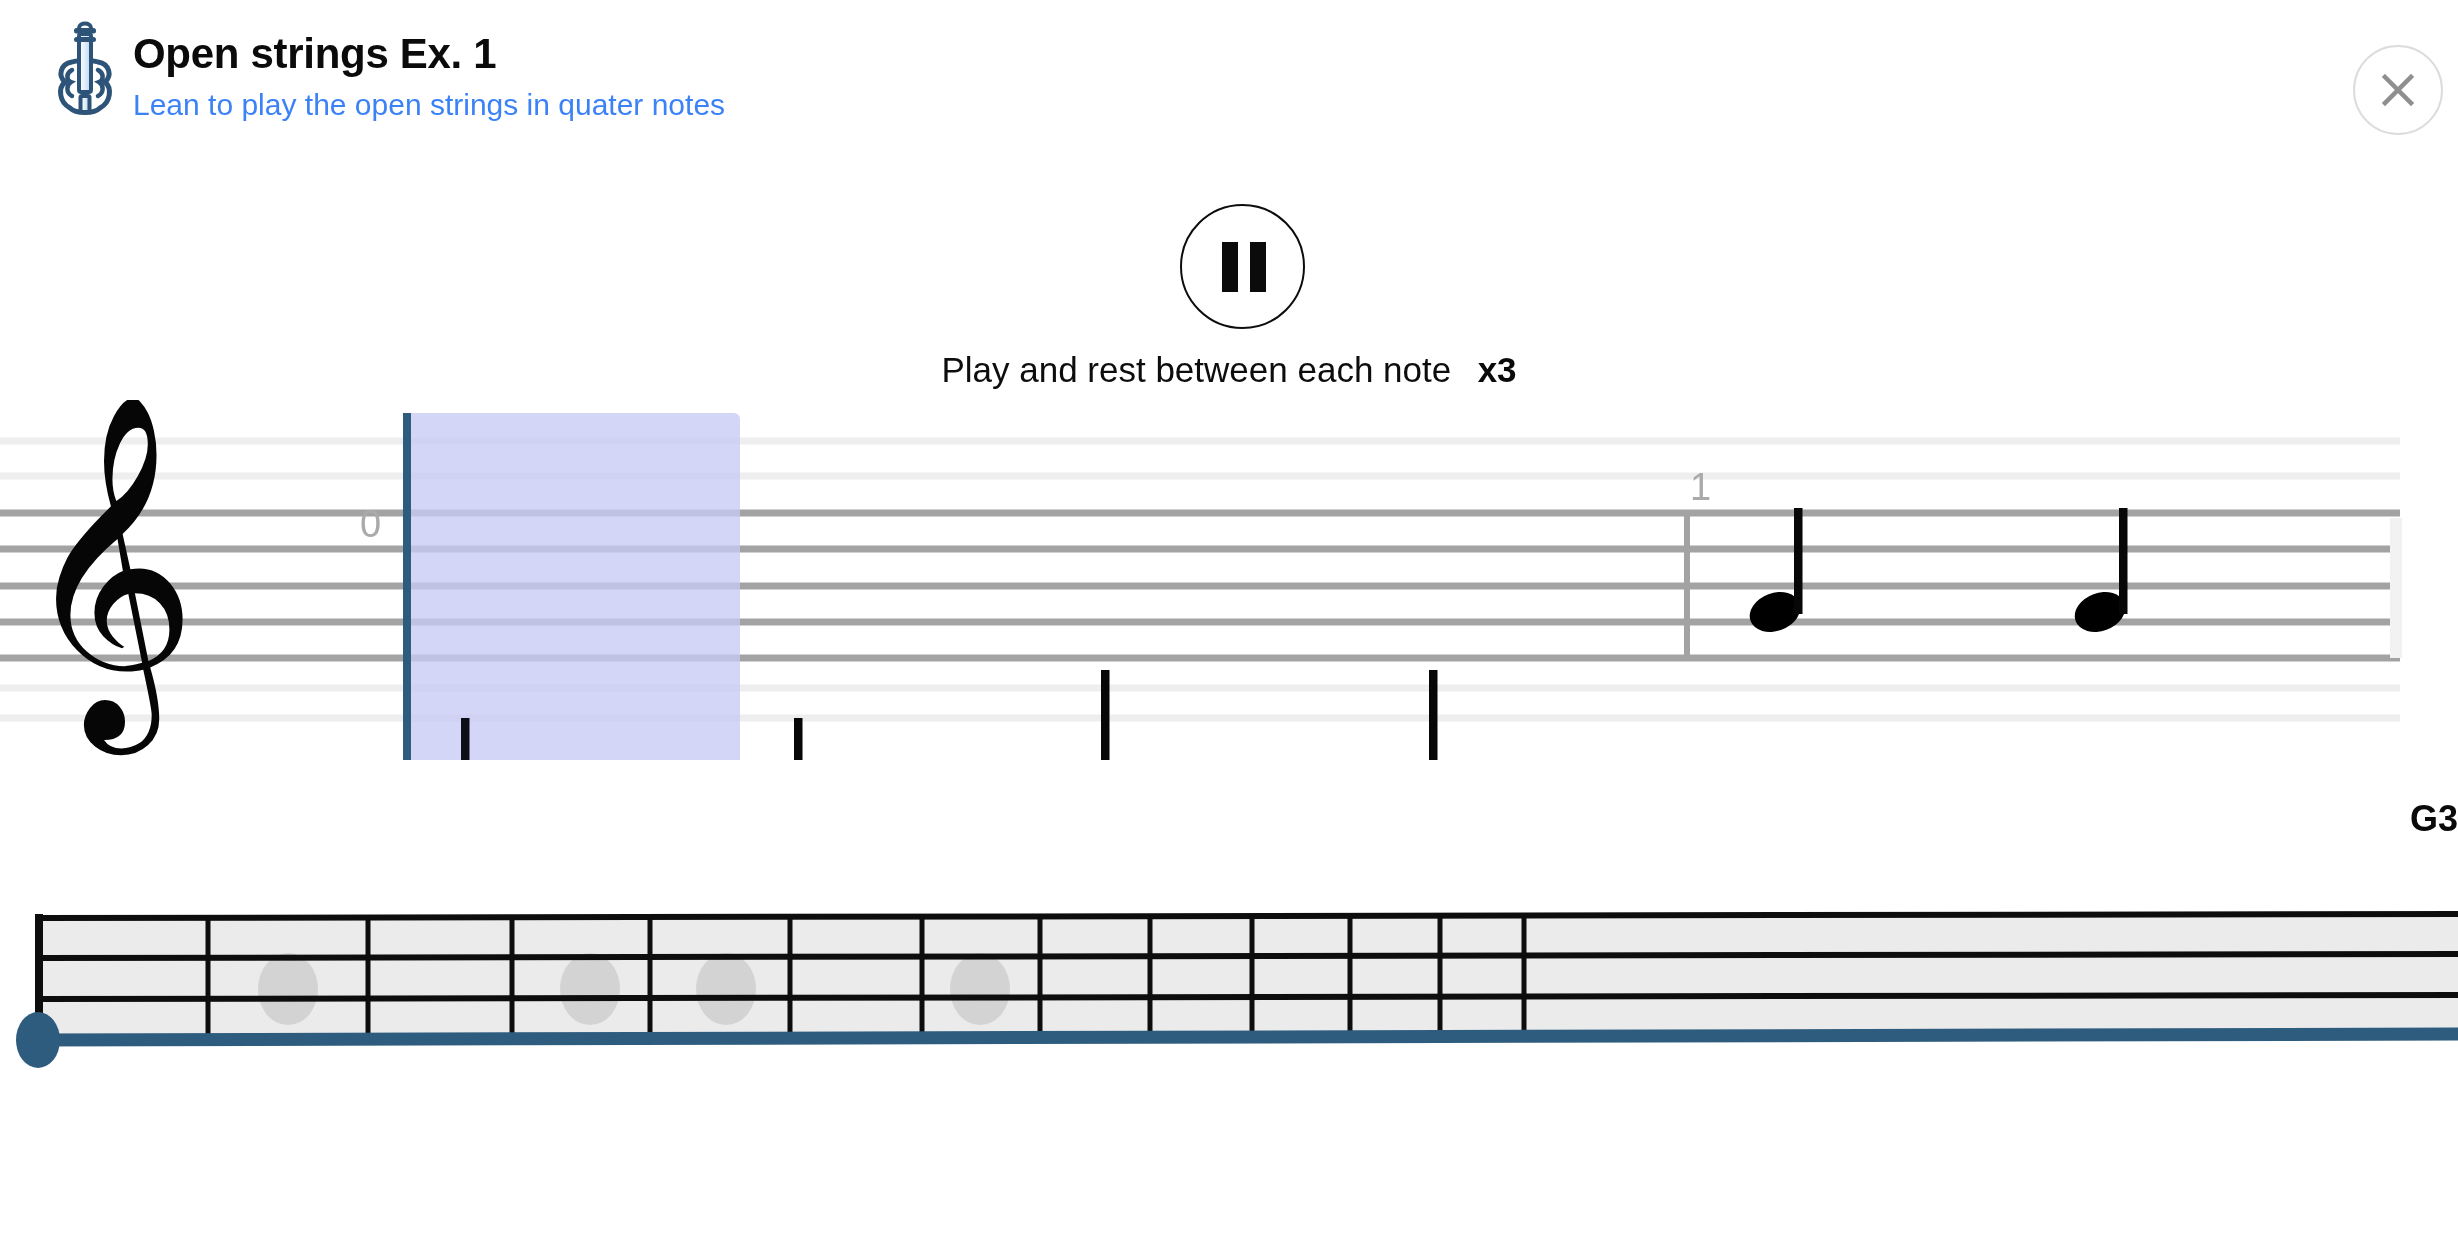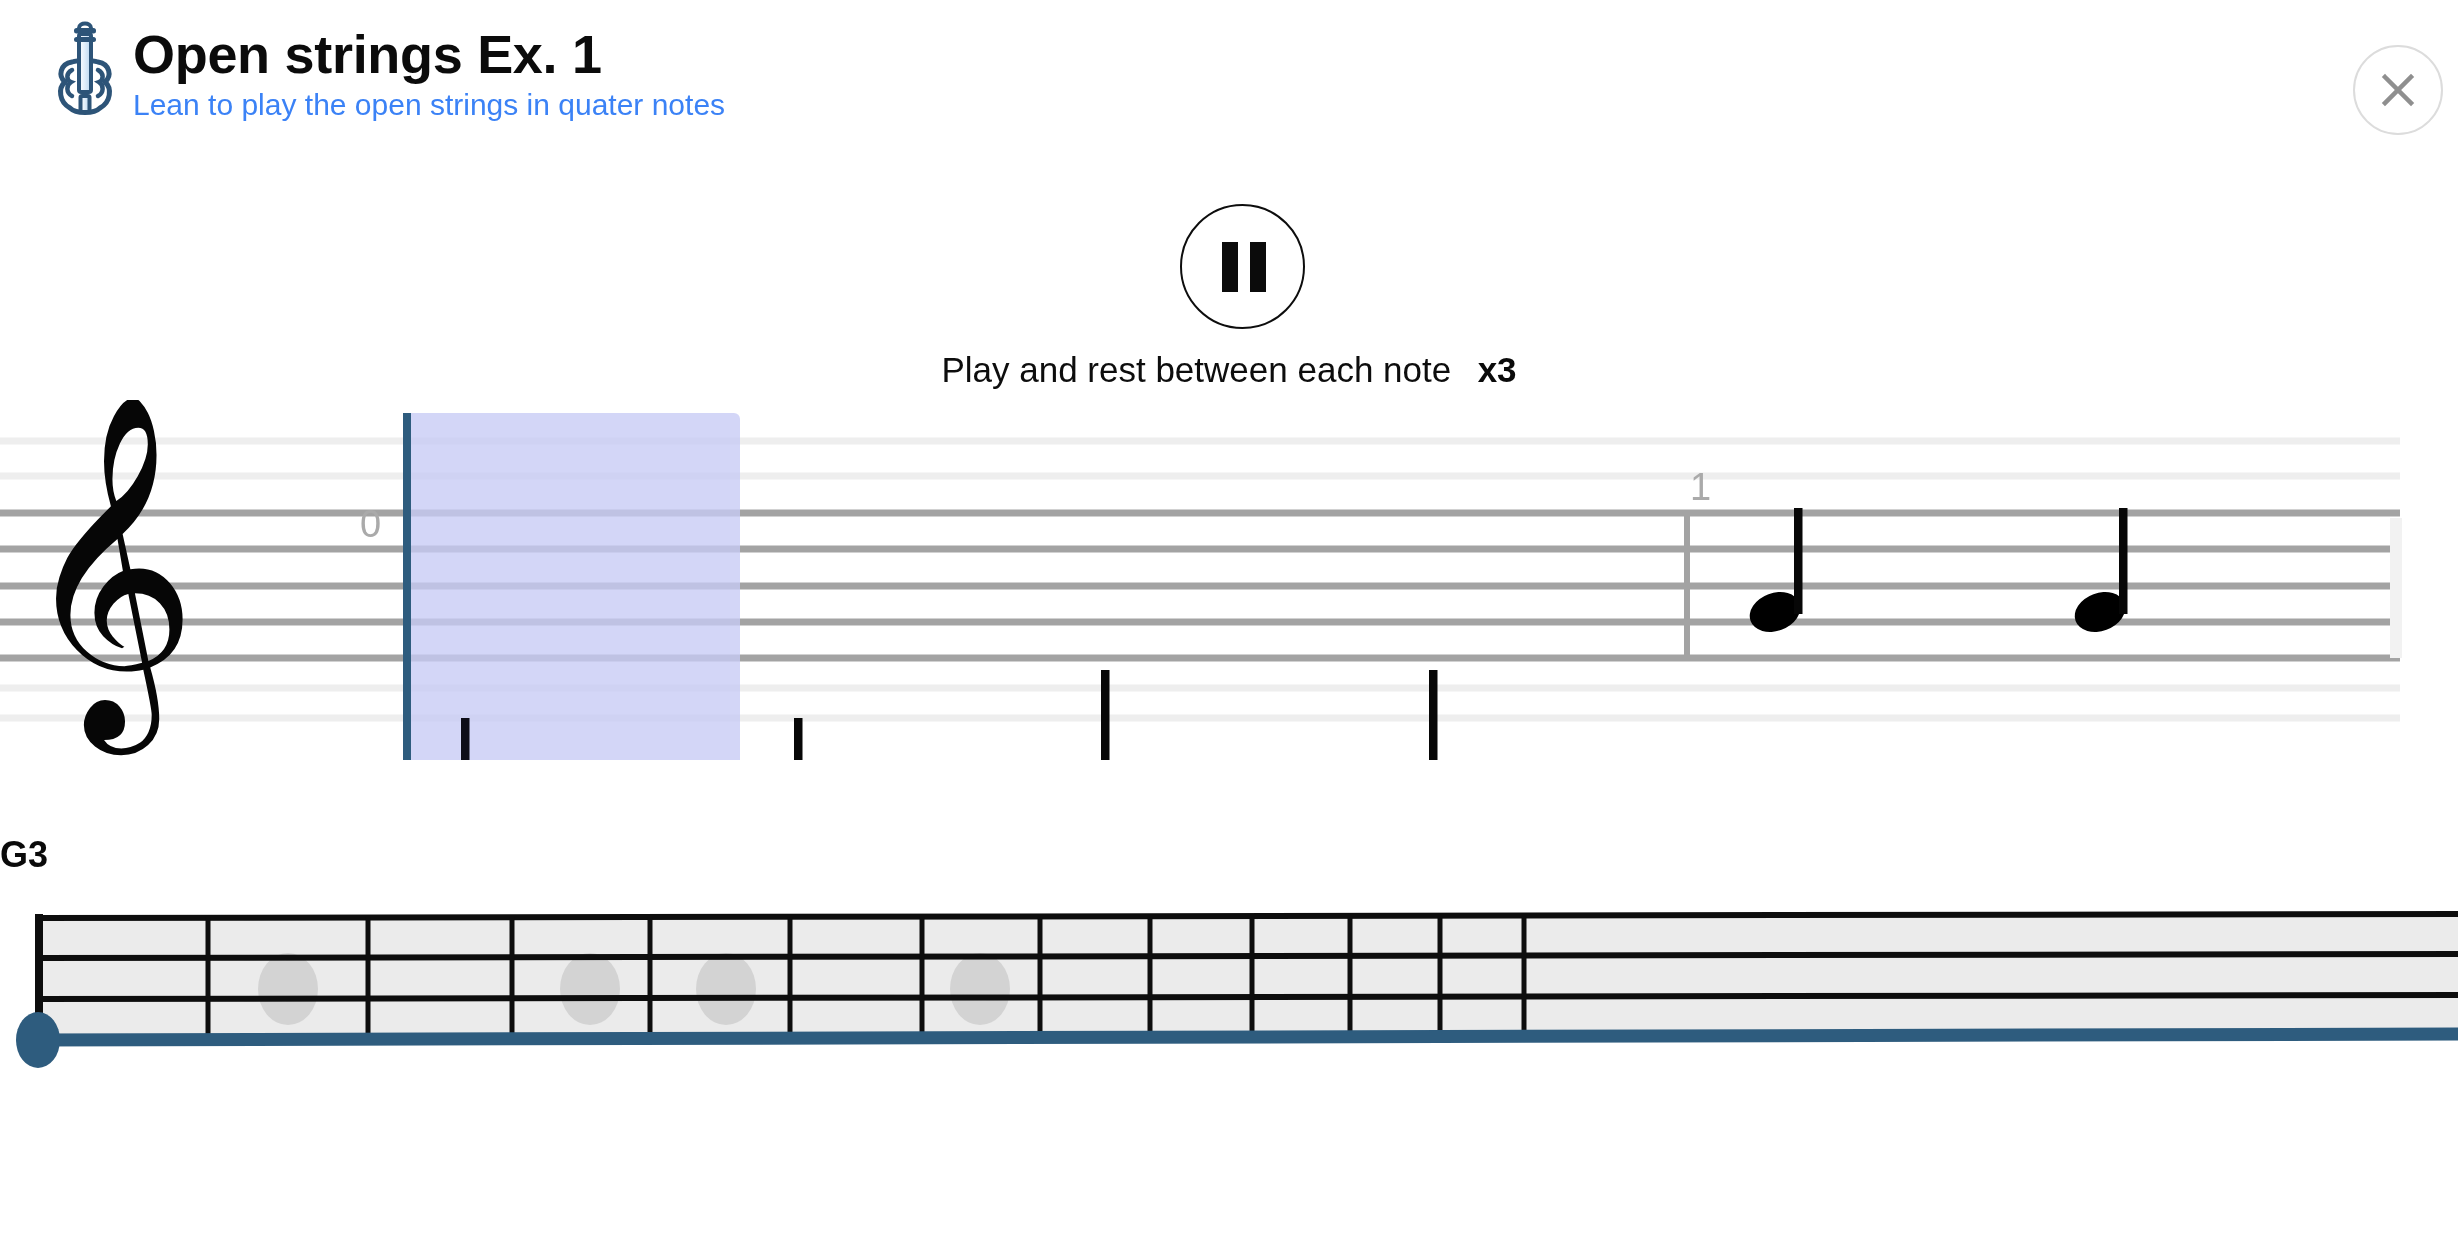--- a/index.html
+++ b/index.html
@@ -29,21 +29,21 @@
     top: 18px;
     width: 66px;
     height: 110px;
   }
   #title-block {
     position: absolute;
     left: 133px;
     top: 30px;
   }
   #exercise-title {
-    font-size: 54px;
+    font-size: 42px;
     font-weight: bold;
     letter-spacing: -0.3px;
     line-height: 48px;
     color: #0b0b0b;
     white-space: nowrap;
   }
   #exercise-subtitle {
     font-size: 30px;
     font-weight: normal;
     line-height: 38px;
@@ -119,25 +119,24 @@
     height: 360px;
   }
   #staff-svg { display: block; }
 
   
   #note-name {
     position: absolute;
     left: 0;
     top: 798px;
     width: 2458px;
-    text-align: left;
+    text-align: right;
     font-size: 36px;
     font-weight: bold;
     color: #0a0a0a;
-    margin-top: 36px;
   }
 
   
   #fingerboard-area {
     position: absolute;
     left: 0;
     top: 890px;
     width: 2458px;
     height: 210px;
   }

